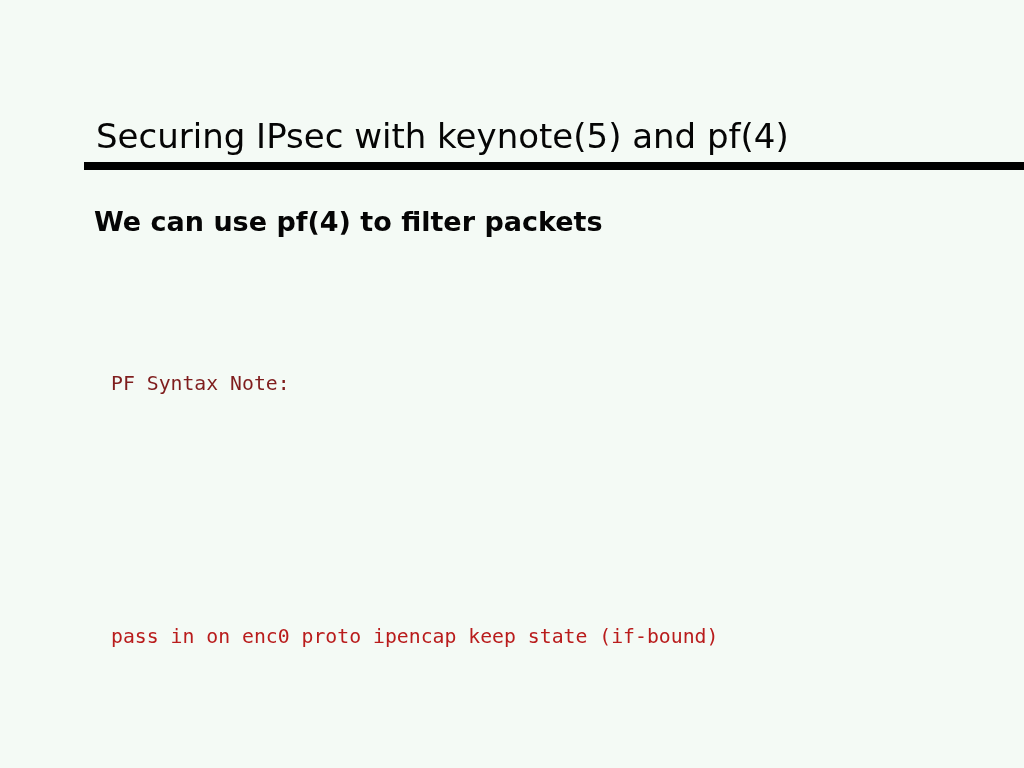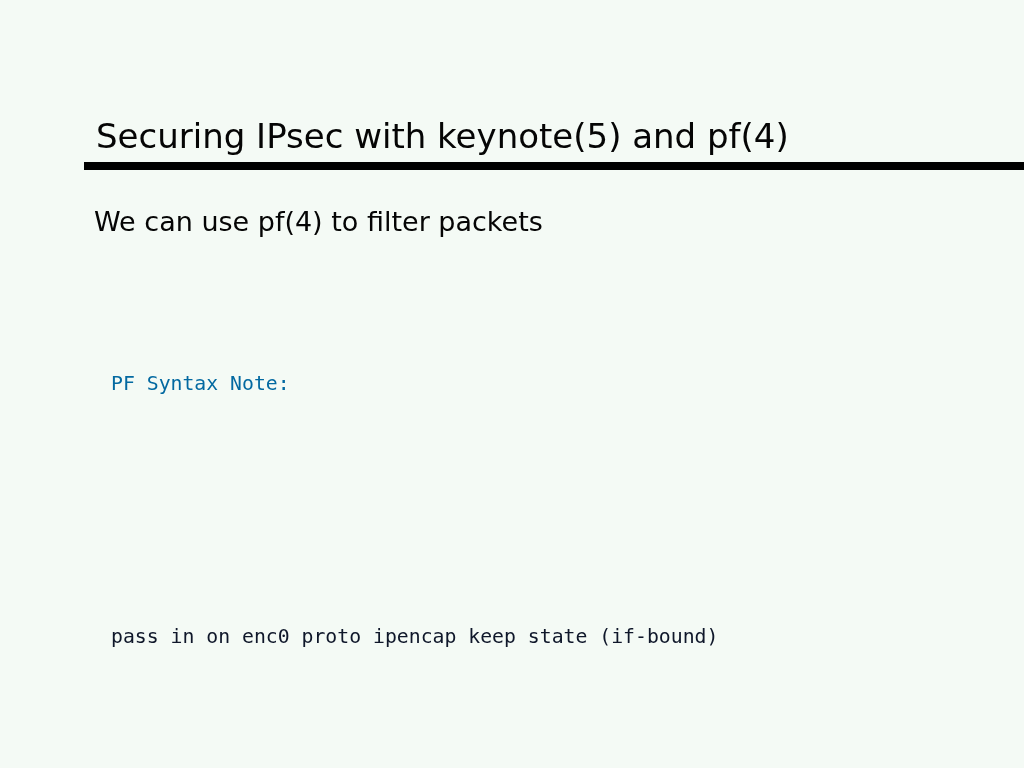--- a/index.html
+++ b/index.html
@@ -35,35 +35,35 @@
     width: 972px;
     height: 8px;
     background: #000000;
   }
   .slide-subtitle {
     position: absolute;
     left: 30px;
     top: 142px;
     font-size: 27px;
     line-height: 1.2;
-    font-weight: 400;
+    font-weight: 700;
     color: #050505;
     white-space: nowrap;
   }
   .mono-block {
     position: absolute;
     left: 31px;
     top: 225px;
     font-family: "DejaVu Sans Mono", "Liberation Mono", monospace;
     font-size: 19.8px;
     line-height: 31.5px;
     white-space: pre;
   }
-  .note-line { color: #0369a1; }
-  .code-line { color: #0f172a; }
+  .note-line { color: #7f1d1d; }
+  .code-line { color: #b91c1c; }
   .blank-line { height: 31.5px; }
 </style>
 </head>
 <body>
 
 <div class="slide">
 
   <h1 class="slide-title">Securing IPsec with keynote(5) and pf(4)</h1>
 
   <div class="title-rule"></div>

